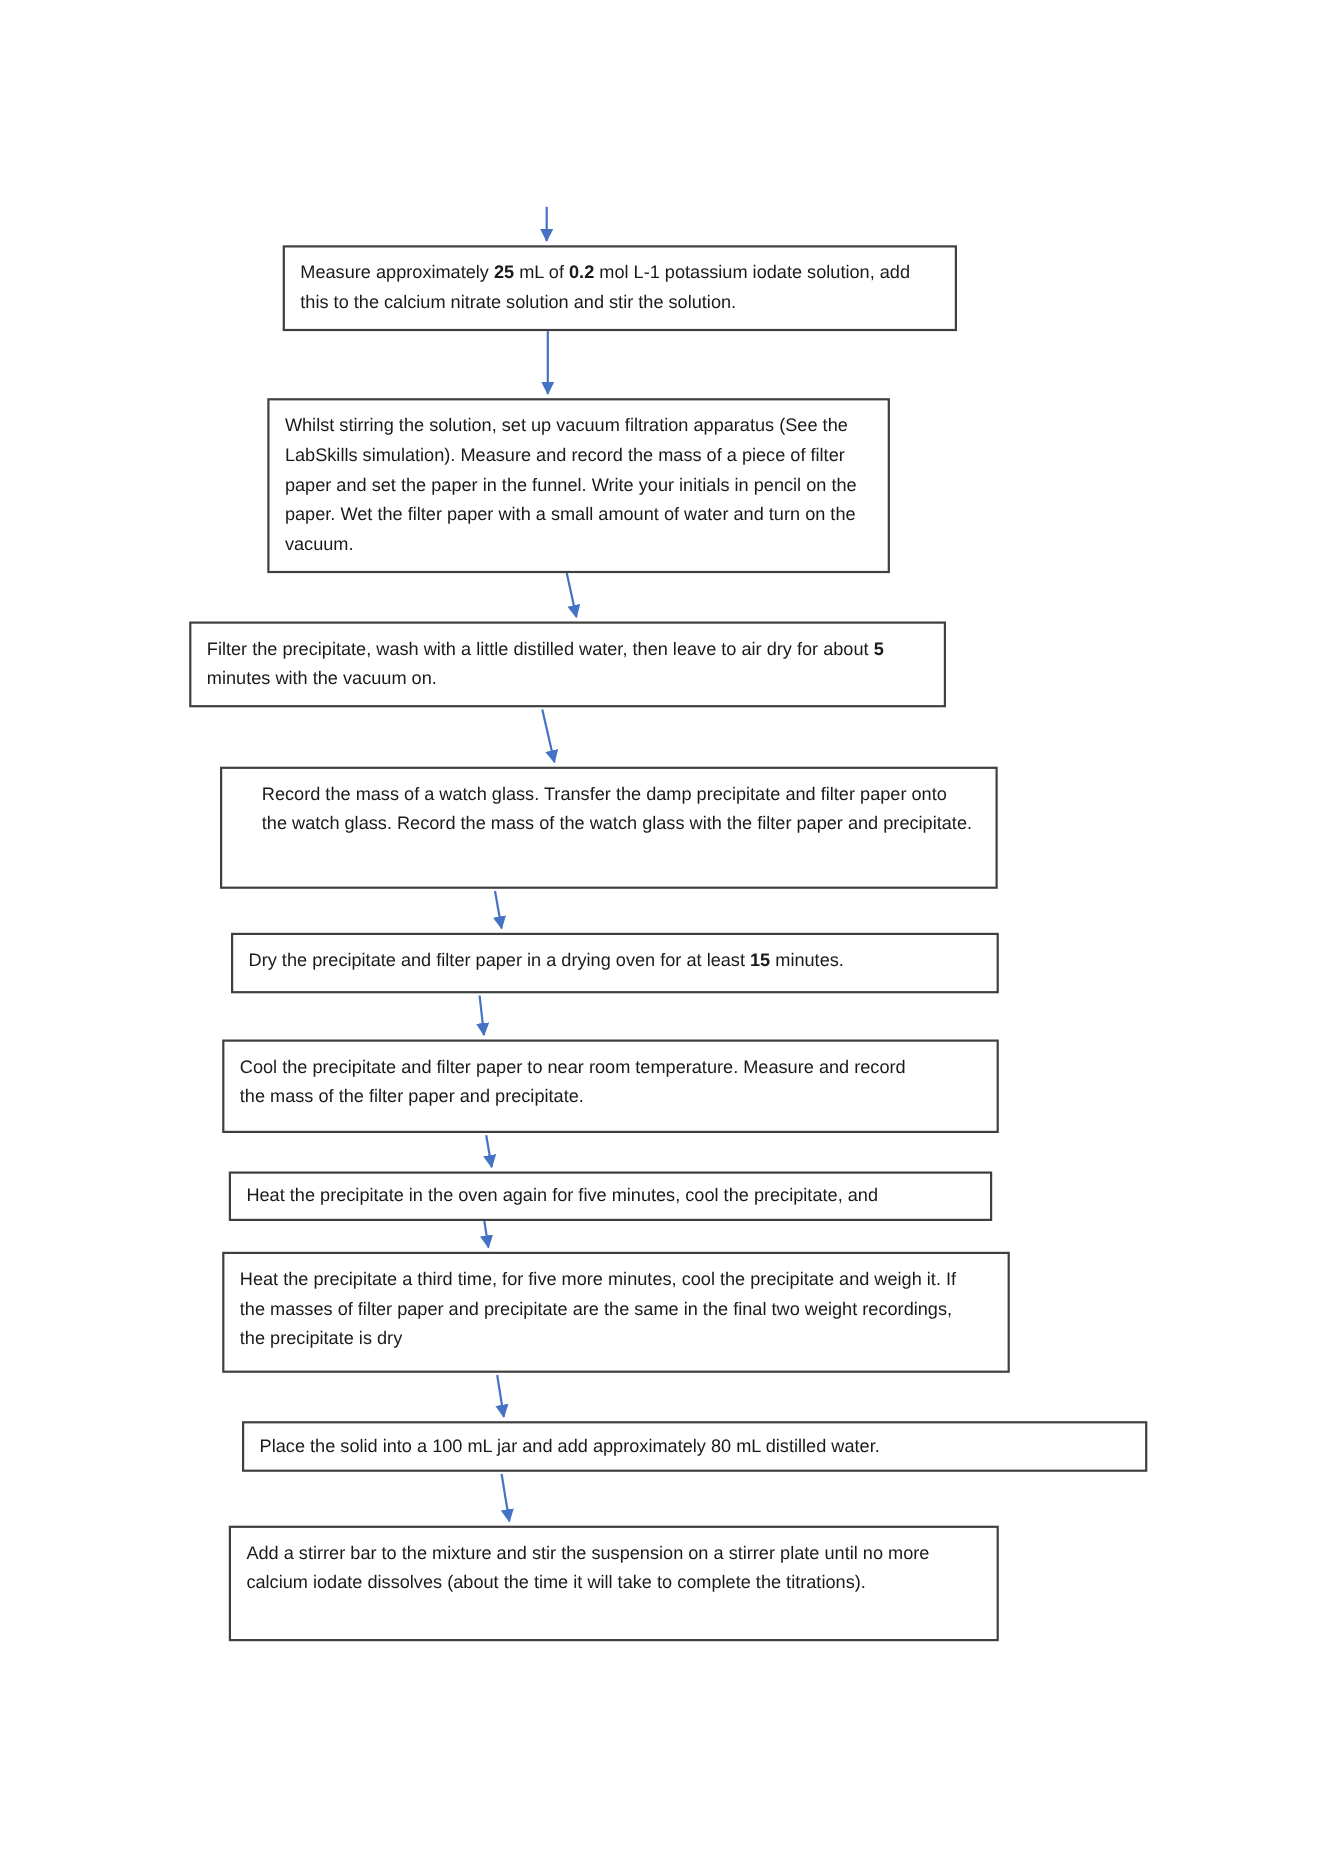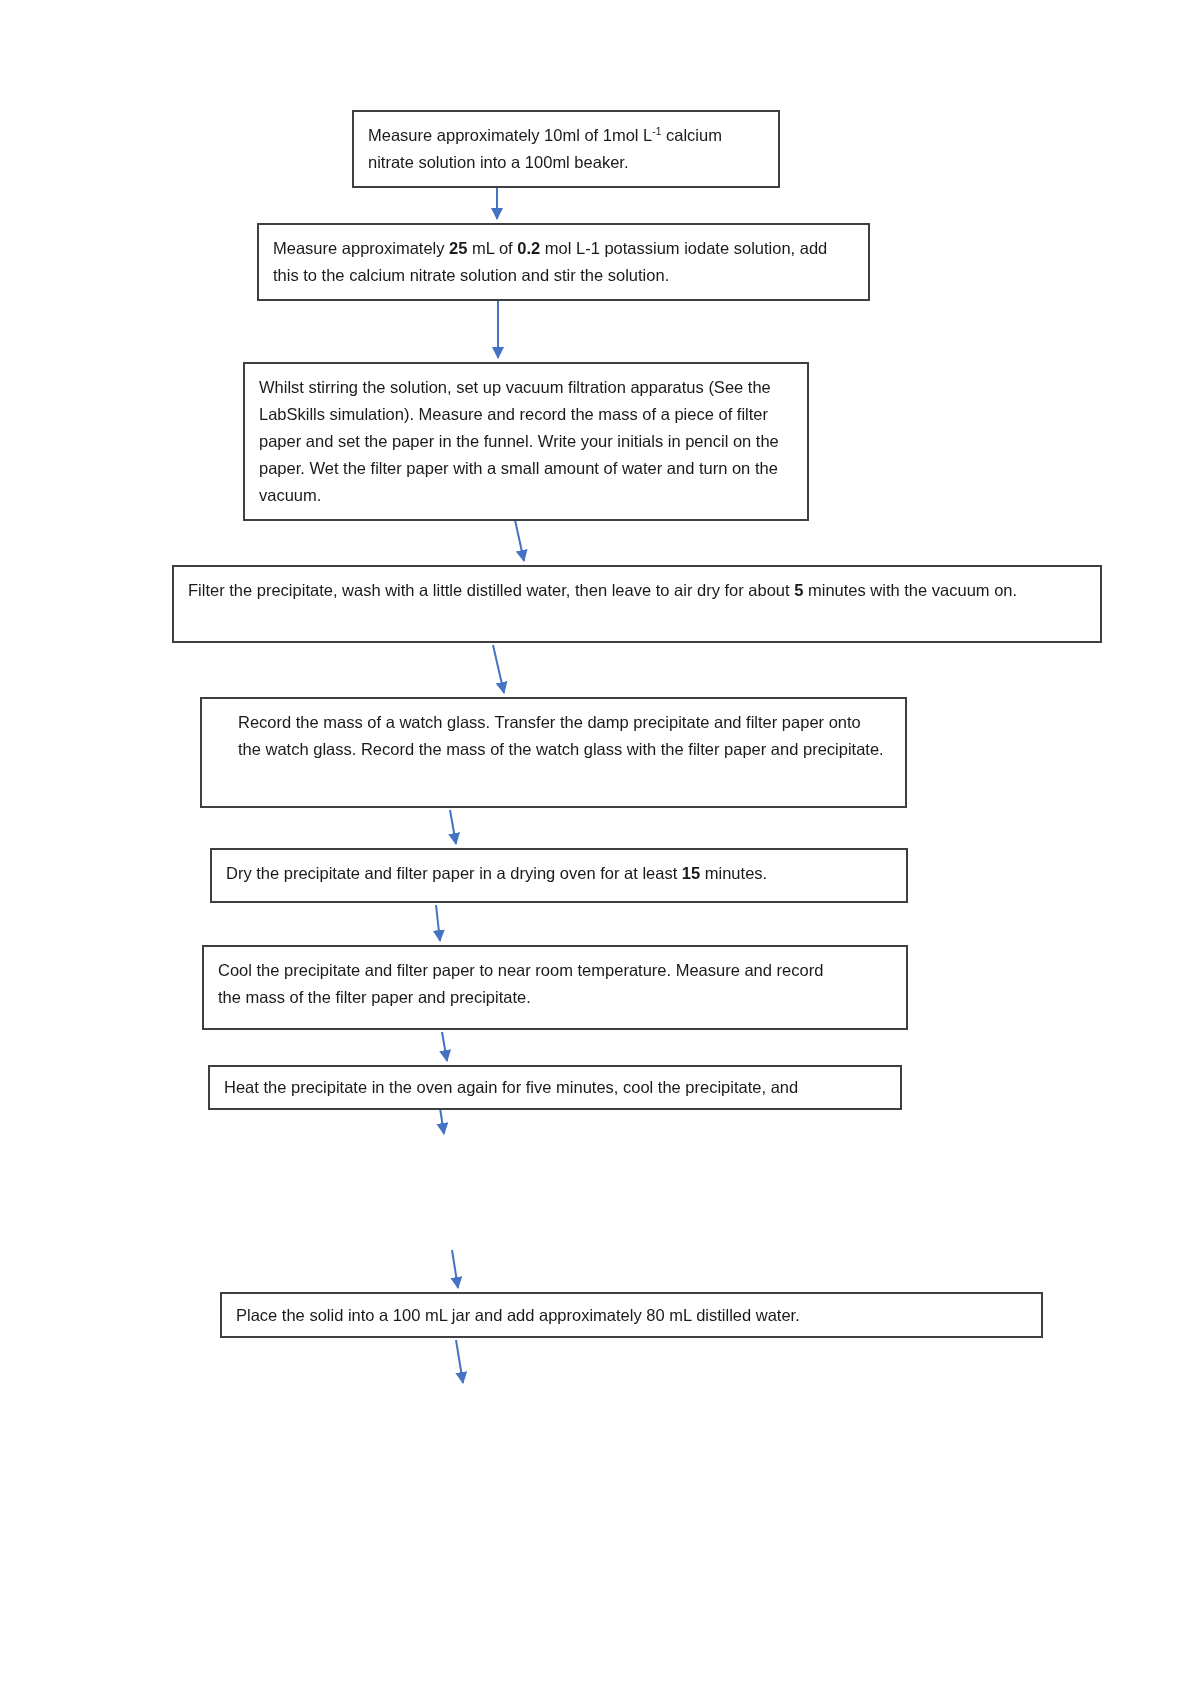--- a/index.html
+++ b/index.html
@@ -41,21 +41,21 @@
   }
   .box .txt { display: block; }
   .box .txt sup { font-size: 0.62em; line-height: 0; }
 
   
   .b1  { left: 352px; top: 110px;  width: 428px; min-height: 78px;  }
   .b2  { left: 257px; top: 223px;  width: 613px; min-height: 74px;  }
   .b2 .txt  { max-width: 560px; }
   .b3  { left: 243px; top: 362px;  width: 566px; min-height: 156px; }
   .b3 .txt  { max-width: 585px; }
-  .b4  { left: 172px; top: 565px;  width: 930px; min-height: 78px;  }
+  .b4  { left: 172px; top: 565px;  width: 688px; min-height: 78px;  }
   .b5  { left: 200px; top: 697px;  width: 707px; min-height: 111px; padding-left: 36px; }
   .b5 .txt  { max-width: 650px; }
   .b6  { left: 210px; top: 848px;  width: 698px; min-height: 55px;  }
   .b7  { left: 202px; top: 945px;  width: 706px; min-height: 85px;  }
   .b7 .txt  { max-width: 610px; }
   .b8  { left: 208px; top: 1065px; width: 694px; min-height: 43px;  padding-top: 7px; padding-bottom: 7px; }
   .b9  { left: 202px; top: 1138px; width: 716px; min-height: 110px; }
   .b9 .txt  { max-width: 665px; }
   .b10 { left: 220px; top: 1292px; width: 823px; min-height: 46px;  padding-top: 8px; padding-bottom: 4px; }
   .b11 { left: 208px; top: 1387px; width: 700px; min-height: 105px; }
@@ -97,23 +97,20 @@
         <line class="arrow-line" x1="440" y1="1108" x2="444" y2="1134" marker-end="url(#ah)"></line>
       </g>
     <g>
         <line class="arrow-line" x1="452" y1="1250" x2="458" y2="1288" marker-end="url(#ah)"></line>
       </g>
     <g>
         <line class="arrow-line" x1="456" y1="1340" x2="463" y2="1383" marker-end="url(#ah)"></line>
       </g>
   </svg>
 
-  <div class="box b1">
-      <span class="txt"><span>Measure approximately 10ml of 1mol L</span><sup>-1</sup><span> calcium nitrate solution into a 100ml beaker.</span></span>
-    </div>
   <div class="box b2">
       <span class="txt"><span>Measure approximately </span><span style="font-weight: bold;">25</span><span> mL of </span><span style="font-weight: bold;">0.2</span><span> mol L-1 potassium iodate solution, add this to the calcium nitrate solution and stir the solution.</span></span>
     </div>
   <div class="box b3">
       <span class="txt"><span>Whilst stirring the solution, set up vacuum filtration apparatus (See the LabSkills simulation). Measure and record the mass of a piece of filter paper and set the paper in the funnel. Write your initials in pencil on the paper. Wet the filter paper with a small amount of water and turn on the vacuum.</span></span>
     </div>
   <div class="box b4">
       <span class="txt"><span>Filter the precipitate, wash with a little distilled water, then leave to air dry for about </span><span style="font-weight: bold;">5</span><span> minutes with the vacuum on.</span></span>
     </div>
   <div class="box b5">
@@ -121,17 +118,23 @@
     </div>
   <div class="box b6">
       <span class="txt"><span>Dry the precipitate and filter paper in a drying oven for at least </span><span style="font-weight: bold;">15</span><span> minutes.</span></span>
     </div>
   <div class="box b8">
       <span class="txt"><span>Heat the precipitate in the oven again for five minutes, cool the precipitate, and</span></span>
     </div>
   <div class="box b7">
       <span class="txt"><span>Cool the precipitate and filter paper to near room temperature. Measure and record the mass of the filter paper and precipitate.</span></span>
     </div>
+  <div class="box b9">
+      <span class="txt"><span>Heat the precipitate a third time, for five more minutes, cool the precipitate and weigh it. If the masses of filter paper and precipitate are the same in the final two weight recordings, the precipitate is dry</span></span>
+    </div>
   <div class="box b10">
       <span class="txt"><span>Place the solid into a 100 mL jar and add approximately 80 mL distilled water.</span></span>
+    </div>
+  <div class="box b11">
+      <span class="txt"><span>Add a stirrer bar to the mixture and stir the suspension on a stirrer plate until no more calcium iodate dissolves (about the time it will take to complete the titrations).</span></span>
     </div>
 
 </div>
 
 </body></html>

